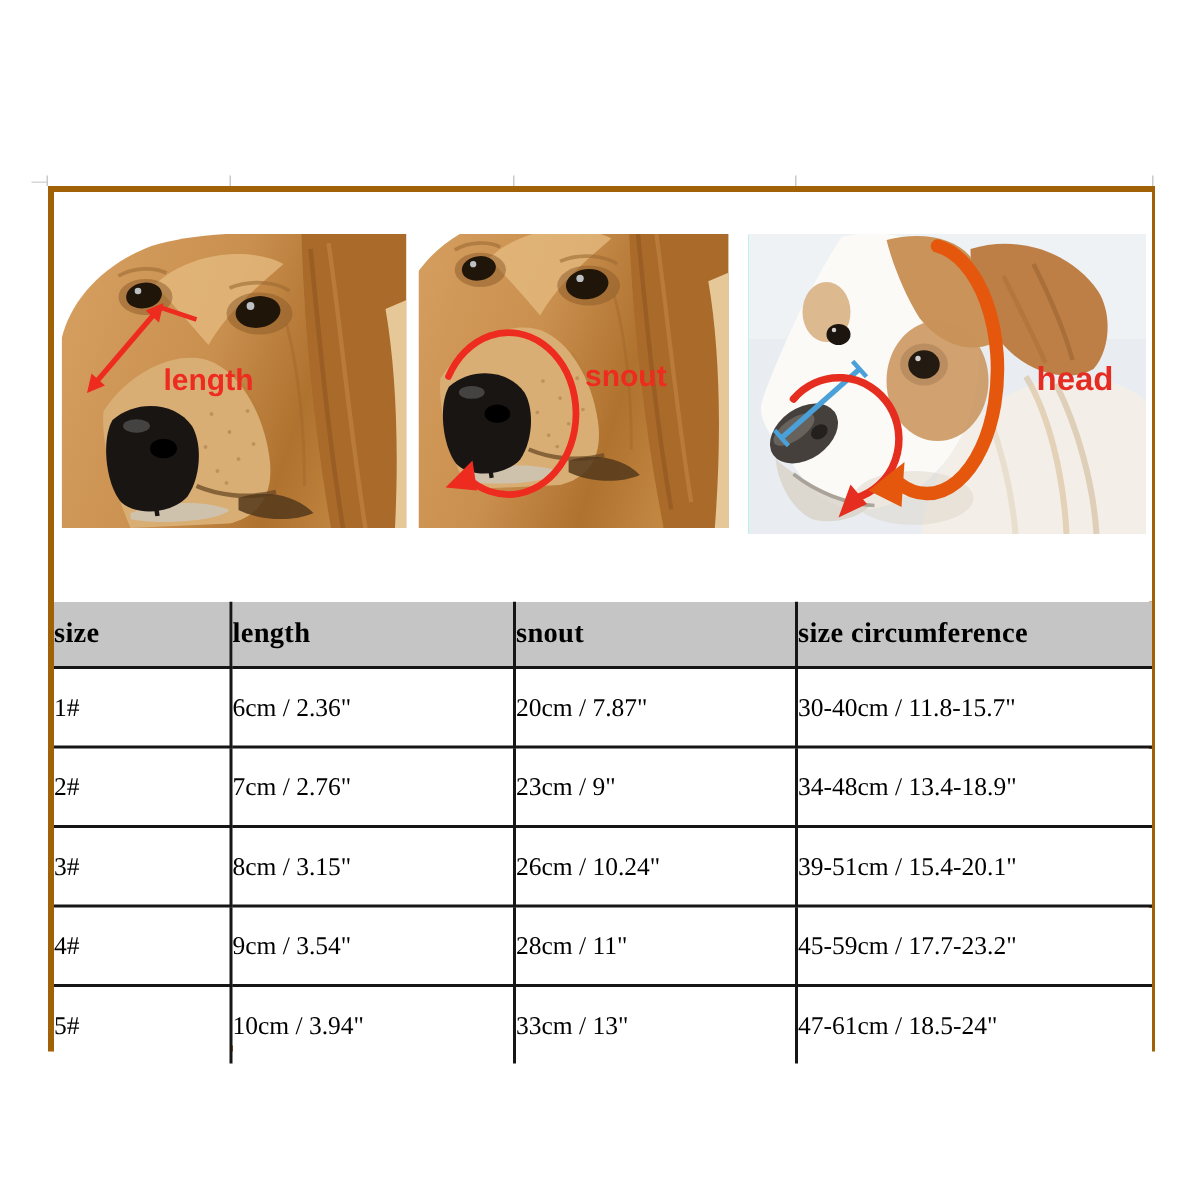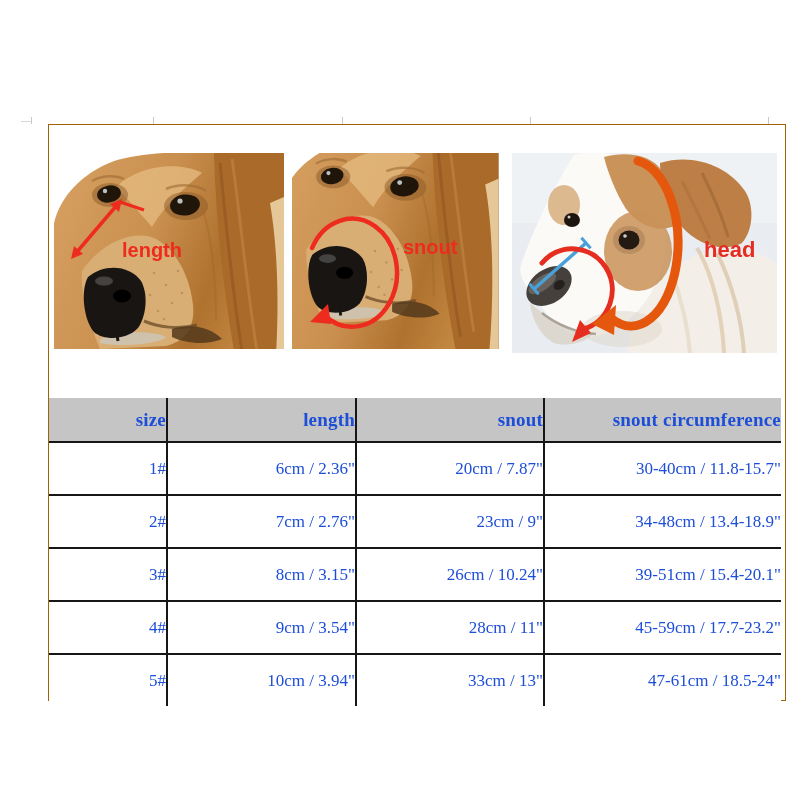--- a/index.html
+++ b/index.html
@@ -2,30 +2,30 @@
 <html><head>
 <meta charset="utf-8">
 <style>
   html,body{margin:0;padding:0;}
   body{width:800px;height:800px;background:#ffffff;font-family:"Liberation Sans",sans-serif;}
   .page{position:relative;width:800px;height:800px;background:#ffffff;overflow:hidden;}
   
   .tick{position:absolute;top:117px;width:1px;height:7px;background:#c9c9c9;}
   .hstub{position:absolute;top:121px;left:21px;width:11px;height:1px;background:#d6d6d6;}
   
-  .frame{position:absolute;left:48px;top:124px;width:738px;height:577px;
-         border:1px solid #a16207;box-sizing:border-box;background:#ffffff;}
+  .frame{position:absolute;left:32px;top:124px;width:738px;height:577px;
+         border:4px solid #a16207;box-sizing:border-box;background:#ffffff;}
   .photos{position:relative;width:732px;height:273px;background:#ffffff;}
   .photo{position:absolute;overflow:hidden;}
   .photo svg{display:block;}
   
   table.sizes{border-collapse:collapse;table-layout:fixed;width:732px;}
   table.sizes th,table.sizes td{
-    border:2px solid #161616;text-align:right;vertical-align:middle;
-    font-family:"Liberation Serif",serif;color:#1d4ed8;padding:0;overflow:hidden;}
+    border:2px solid #161616;text-align:left;vertical-align:middle;
+    font-family:"Liberation Serif",serif;color:#000000;padding:0;overflow:hidden;}
   table.sizes th{background:#c5c5c5;font-size:19px;font-weight:bold;height:43px;letter-spacing:0.2px;}
   table.sizes td{background:#ffffff;font-size:17px;height:51px;}
   table.sizes tr > *:first-child{border-left:none;}
   table.sizes tr > *:last-child{border-right:none;}
   table.sizes thead th{border-top:none;}
   table.sizes tbody tr:last-child td{border-bottom:none;}
 </style>
 </head>
 <body>
 
@@ -170,21 +170,21 @@
         <col style="width:118px">
           <col style="width:189px">
           <col style="width:188px">
           <col style="width:237px">
       </colgroup>
       <thead>
         <tr>
           <th>size</th>
           <th>length</th>
           <th>snout</th>
-          <th>snout circumference</th>
+          <th>size circumference</th>
         </tr>
       </thead>
       <tbody>
         <tr>
           <td>1#</td>
           <td>6cm / 2.36"</td>
           <td>20cm / 7.87"</td>
           <td>30-40cm / 11.8-15.7"</td>
         </tr>
         <tr>

